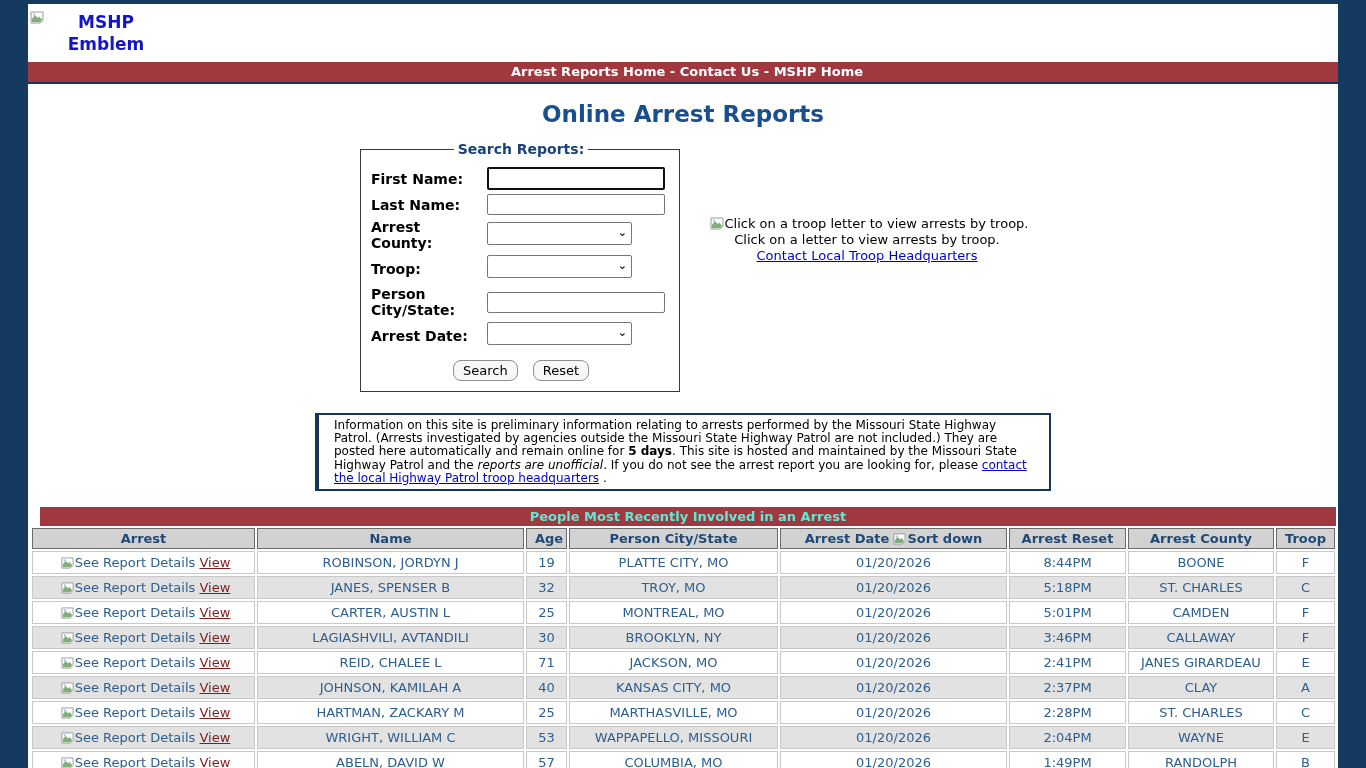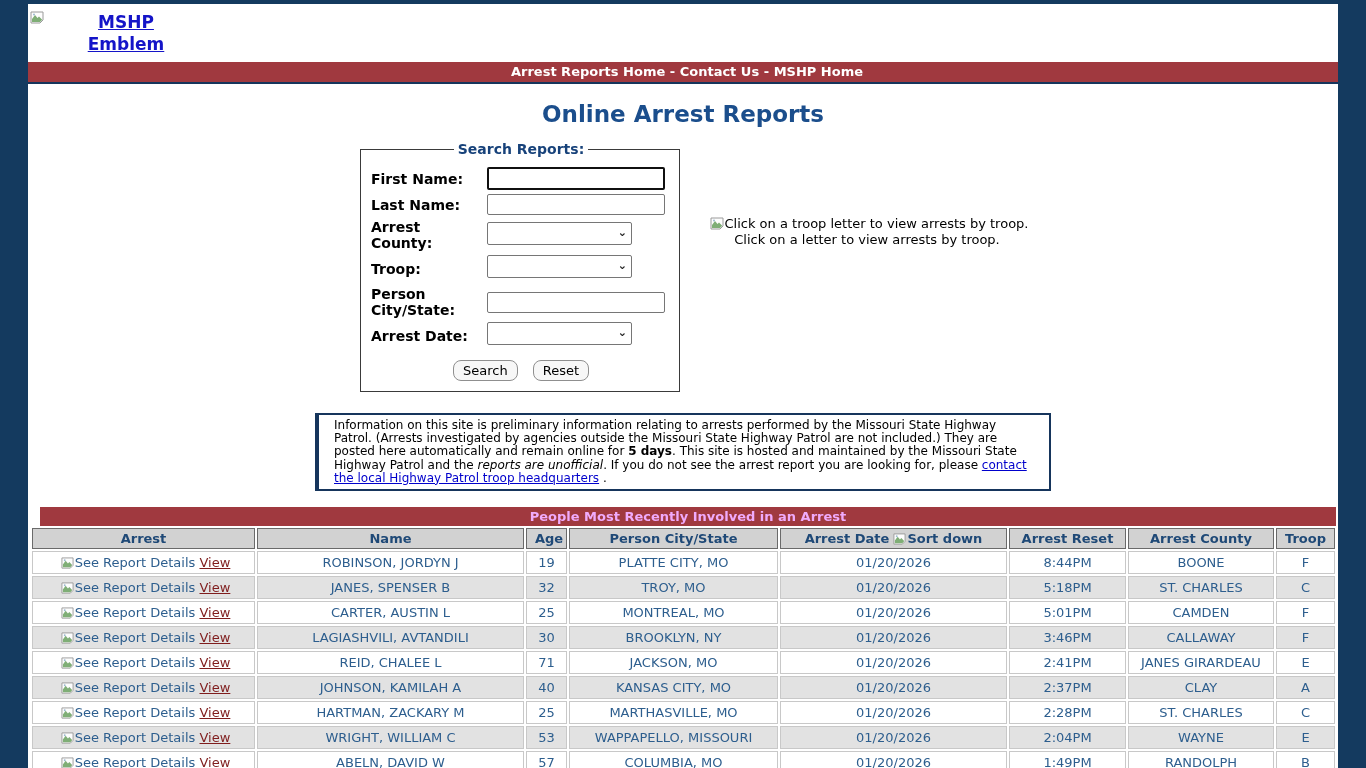--- a/index.html
+++ b/index.html
@@ -14,21 +14,21 @@
     background:#ffffff;
     height:764px;
     overflow:hidden;
     position:relative;
   }
   
   .emblem-area{padding:6px 0 4px 2px;height:48px;}
   .emblem-link{
     display:inline-flex;align-items:flex-start;
     color:#1414c8;font-weight:bold;font-size:17px;
-    text-decoration:underline;cursor:pointer;gap:20px;
+    cursor:pointer;
   }
   .emblem-link .alt-text{display:inline-block;width:108px;text-align:center;line-height:22px;margin-left:8px;}
   .broken-img{display:inline-block;vertical-align:middle;flex:0 0 auto;}
   .navbar{
     background:#a0393f;
     border-bottom:2px solid #16355c;
     text-align:center;
     padding:2px 0 3px 8px;
     font-size:13px;font-weight:bold;color:#ffffff;
   }
@@ -98,21 +98,21 @@
     padding:4px 15px;
     font-size:12px;color:#000;line-height:13.2px;
   }
   .notice a{color:#0000cc;text-decoration:underline;cursor:pointer;}
   .notice .b{font-weight:bold;}
   .notice .i{font-style:italic;}
   
   .results-banner{
     margin:16px 2px 0 12px;
     background:#a0393f;
-    color:#f0abfc;font-weight:bold;font-size:13px;
+    color:#5eead4;font-weight:bold;font-size:13px;
     text-align:center;padding:2px 0;
   }
   table.results{
     width:1306px;margin:0 2px;
     border-collapse:separate;border-spacing:2px;
     table-layout:fixed;
     font-size:13px;
   }
   table.results th{
     background:#d2d2d2;
@@ -202,20 +202,21 @@
       </div>
     </fieldset>
 
     <div class="troop-info">
       <div class="line">
         <svg class="broken-img icon-gap" width="14" height="14" viewBox="0 0 14 14">
             <use href="#brokenimg"></use>
           </svg><span>Click on a troop letter to view arrests by troop.</span>
       </div>
       <div class="line">Click on a letter to view arrests by troop.</div>
+      <div class="line"><a>Contact Local Troop Headquarters</a></div>
     </div>
   </div>
 
   <div class="notice"><span>Information on this site is preliminary information relating to arrests performed by the Missouri State Highway Patrol. (Arrests investigated by agencies outside the Missouri State Highway Patrol are not included.) They are posted here automatically and remain online for </span><span class="b">5 days</span><span>. This site is hosted and maintained by the Missouri State Highway Patrol and the </span><span class="i">reports are unofficial</span><span>. If you do not see the arrest report you are looking for, please </span><a>contact the local Highway Patrol troop headquarters</a><span> .</span></div>
 
   <div class="results-banner">People Most Recently Involved in an Arrest</div>
 
   <table class="results">
     <colgroup>
       <col class="col-arrest">

